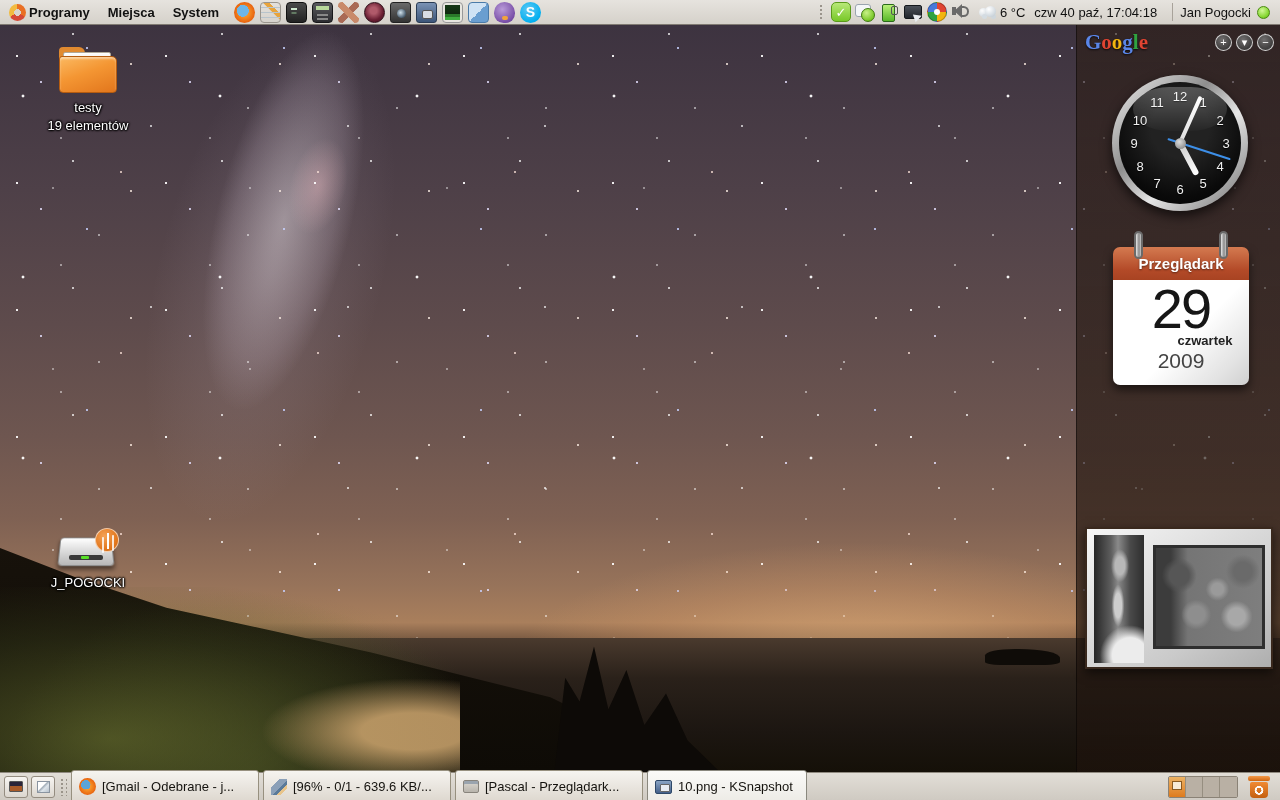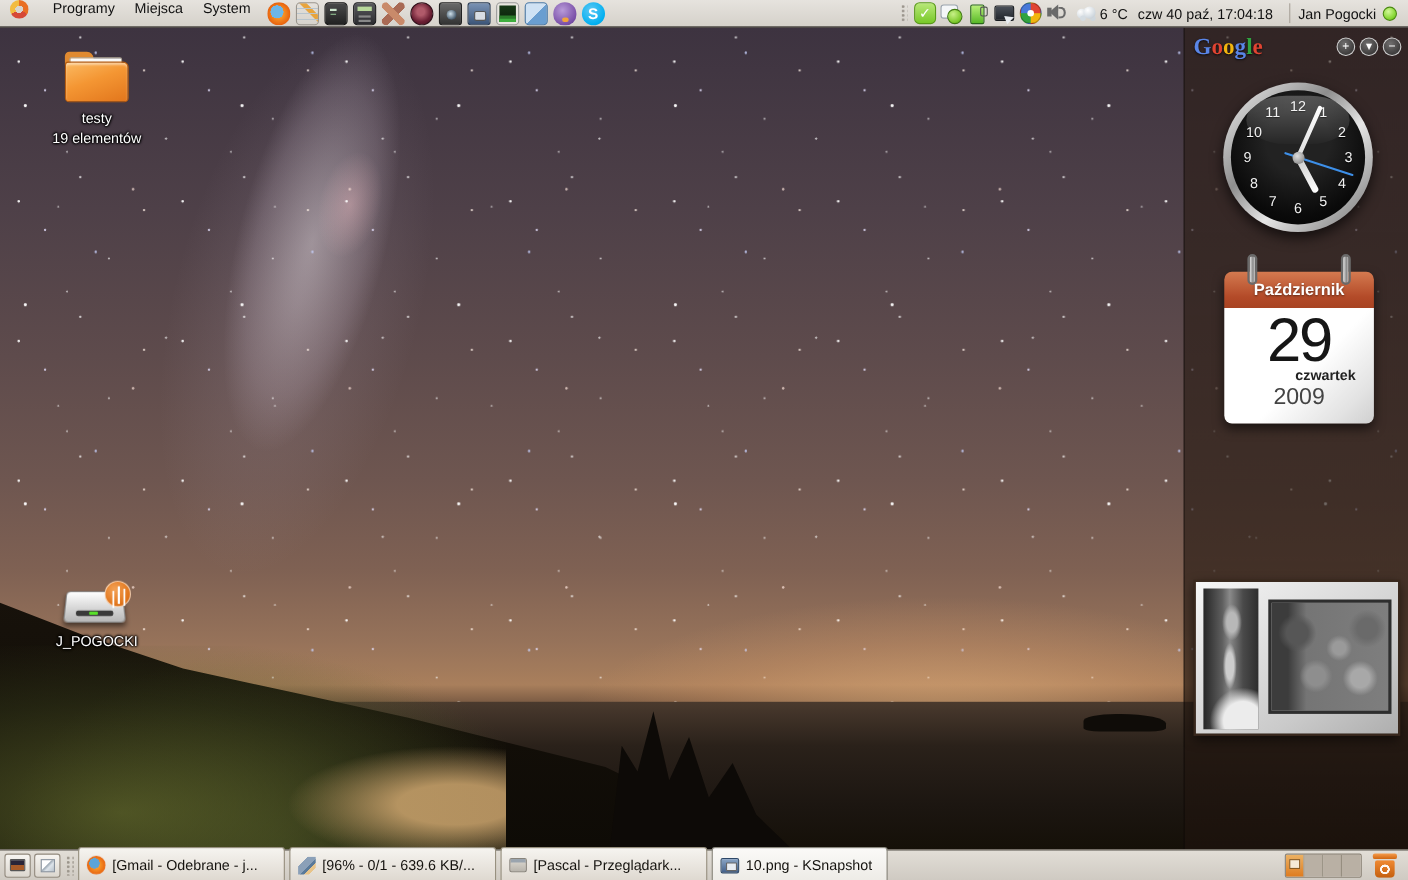--- a/index.html
+++ b/index.html
@@ -4,22 +4,22 @@
 <style>
   * { margin:0; padding:0; box-sizing:border-box; }
   html,body { width:1280px; height:800px; overflow:hidden; font-family:"Liberation Sans","DejaVu Sans",sans-serif; }
   .screen { position:absolute; inset:0; width:1280px; height:800px; background:#000; }
 
   
   .panel { position:absolute; top:0; left:0; right:0; height:25px;
     background:linear-gradient(#e6e3de,#d5d1ca); border-bottom:1px solid #807a72;
     display:flex; align-items:center; z-index:50; }
   .panel-left { display:flex; align-items:center; height:100%; }
-  .menu-item { display:flex; gap:22px; padding:0 9px; height:100%;
-    font-size:13px; color:#111; cursor:default; }
+  .menu-item { display:flex; align-items:center; gap:3px; padding:0 9px; height:100%;
+    font-size:13px; color:#111; cursor:default;font-weight:bold; }
   .ubuntu-logo { width:17px; height:17px; border-radius:50%;
     background: radial-gradient(circle at 50% 50%, #d8d4cd 0 3.5px, transparent 3.5px),
       conic-gradient(#e96f24 0 120deg, #d64937 120deg 240deg, #f2bb40 240deg 360deg); }
   .launchers { display:flex; align-items:center; gap:5px; margin-left:6px; }
   .licon { width:21px; height:21px; border-radius:4px; position:relative; }
   .li-firefox { border-radius:50%;
     background: radial-gradient(circle at 42% 42%, #6db6e8 0 34%, transparent 35%),
       radial-gradient(circle at 50% 50%, #ffb438, #e8620e 70%, #b34a08); }
   .li-gedit { background:linear-gradient(#fff,#e8e6e0); border:1px solid #9a958d;
     background-image:repeating-linear-gradient(#0000 0 4px, #b8c4cc 4px 5px),
@@ -374,21 +374,21 @@
           <div class="hand hand-hour"></div>
           <div class="hand hand-min"></div>
           <div class="hand hand-sec"></div>
           <div class="hub"></div>
         </div>
       </div>
 
       <div class="gcal">
         <div class="cal-ring r1"></div>
         <div class="cal-ring r2"></div>
-        <div class="cal-header">Październik</div>
+        <div class="cal-header">Przeglądark</div>
         <div class="cal-body">
           <div class="cal-day">29</div>
           <div class="cal-weekday">czwartek</div>
           <div class="cal-year">2009</div>
         </div>
       </div>
 
 
       <div class="gphoto">
         <div class="photo-left"></div>

